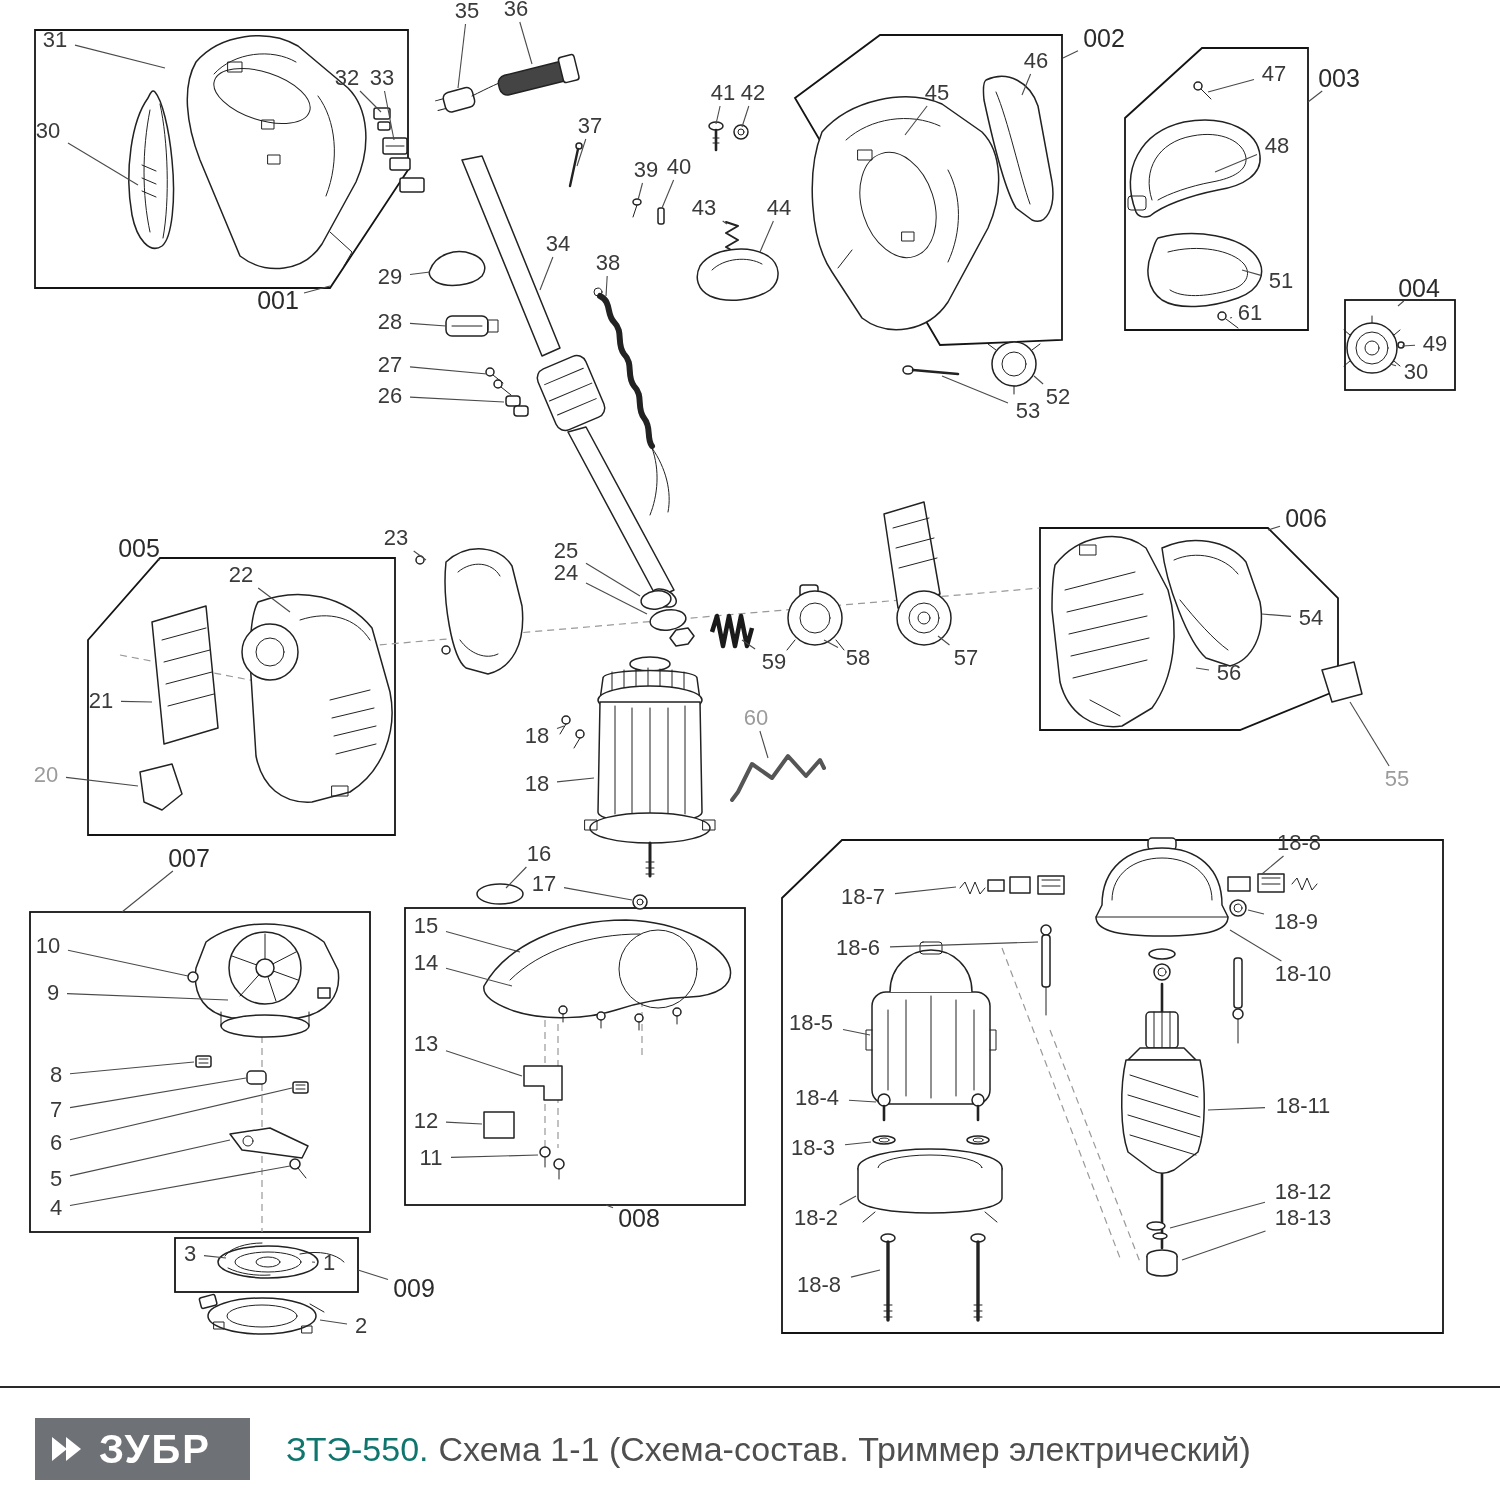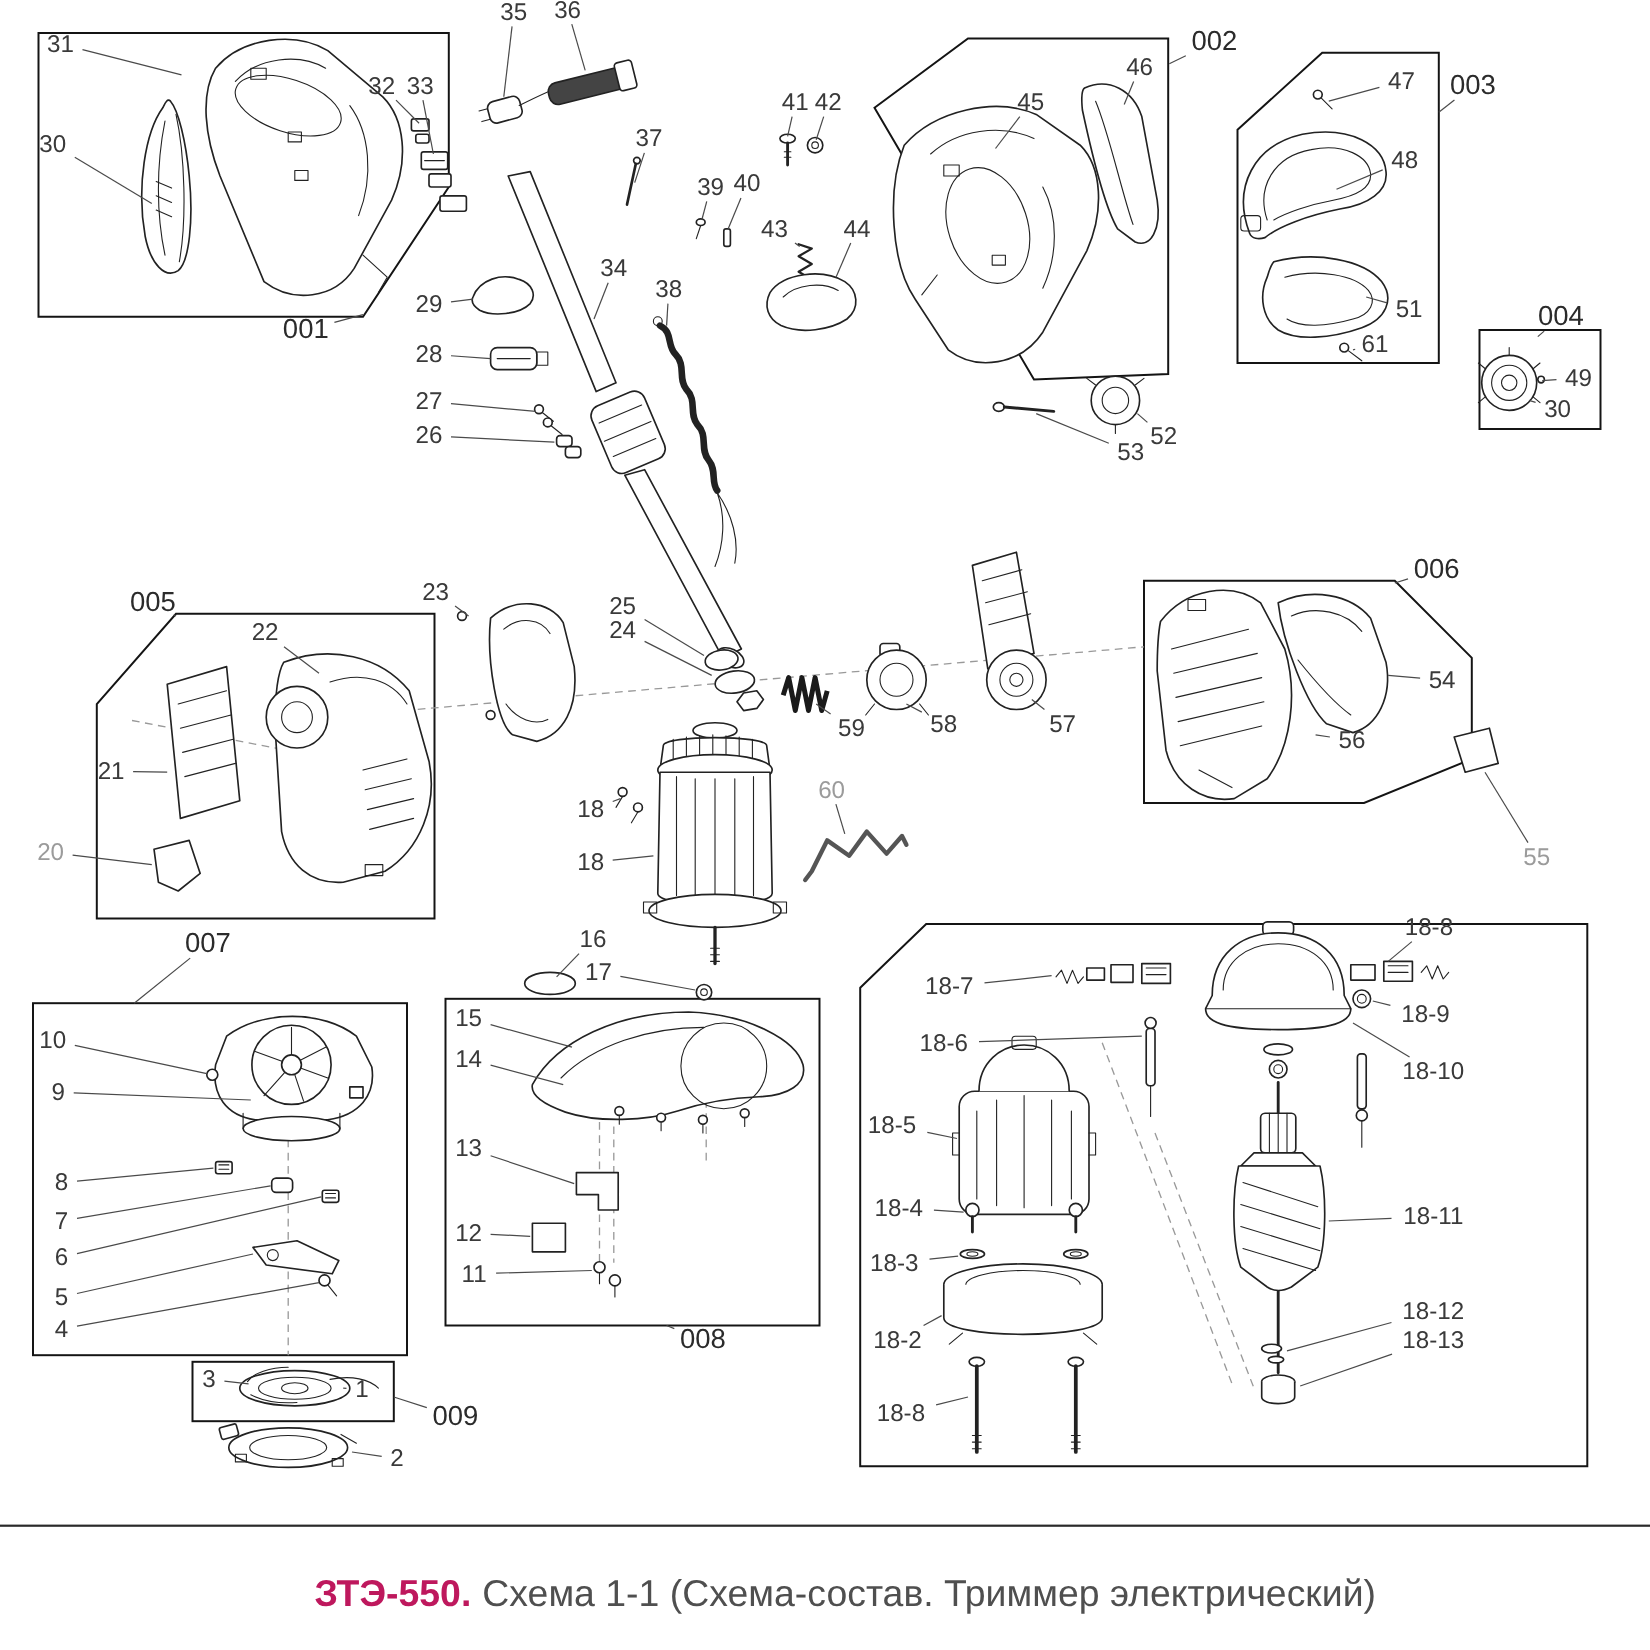--- a/index.html
+++ b/index.html
@@ -21,21 +21,21 @@
   #labels-layer{position:absolute;left:0;top:0;width:1500px;height:1393px;}
   .lbl{position:absolute;transform:translate(-50%,-50%);font-size:22px;color:#3a3a3a;white-space:nowrap;}
   .lbl.grp{font-size:25px;color:#2b2b2b;}
   .lbl.muted{color:#9b9b9b;}
   
   #footer-rule{position:absolute;left:0;top:1386px;width:1500px;height:0;border-top:2px solid #2a2a2a;}
   #brand-box{position:absolute;left:35px;top:1418px;width:215px;height:62px;background:#6e7276;
              display:flex;align-items:center;gap:12px;padding-left:14px;box-sizing:border-box;}
   #brand-text{color:#fff;font-weight:bold;font-size:40px;letter-spacing:2px;line-height:1;}
   #title{position:absolute;left:286px;top:1430px;font-size:34px;}
-  #title .model{font-weight:bold;color:#be185d;}
+  #title .model{font-weight:normal;color:#0f766e;}
   #title .subtitle{color:#4f4f4f;margin-left:10px;font-weight:normal;}
 </style>
 </head>
 <body>
 
 <div id="stage">
 
   <svg id="art" width="1500" height="1393" viewBox="0 0 1500 1393">
 
     <g>
@@ -629,16 +629,23 @@
       <div class="lbl grp" style="left: 1339px; top: 78px;">003</div>
       <div class="lbl grp" style="left: 1419px; top: 288px;">004</div>
       <div class="lbl grp" style="left: 139px; top: 548px;">005</div>
       <div class="lbl grp" style="left: 1306px; top: 518px;">006</div>
       <div class="lbl grp" style="left: 189px; top: 858px;">007</div>
       <div class="lbl grp" style="left: 639px; top: 1218px;">008</div>
       <div class="lbl grp" style="left: 414px; top: 1288px;">009</div>
     </div>
 
   <div id="footer-rule"></div>
+  <div id="brand-box">
+    <svg width="38" height="38" viewBox="0 0 38 38">
+      <polygon fill="#ffffff" points="3,7 18,19 3,31"></polygon>
+      <polygon fill="#ffffff" points="17,7 32,19 17,31"></polygon>
+    </svg>
+    <span id="brand-text">ЗУБР</span>
+  </div>
   <div id="title">
     <span class="model">ЗТЭ-550.</span><span class="subtitle">Схема 1-1 (Схема-состав. Триммер электрический)</span>
   </div>
 </div>
 
 </body></html>

